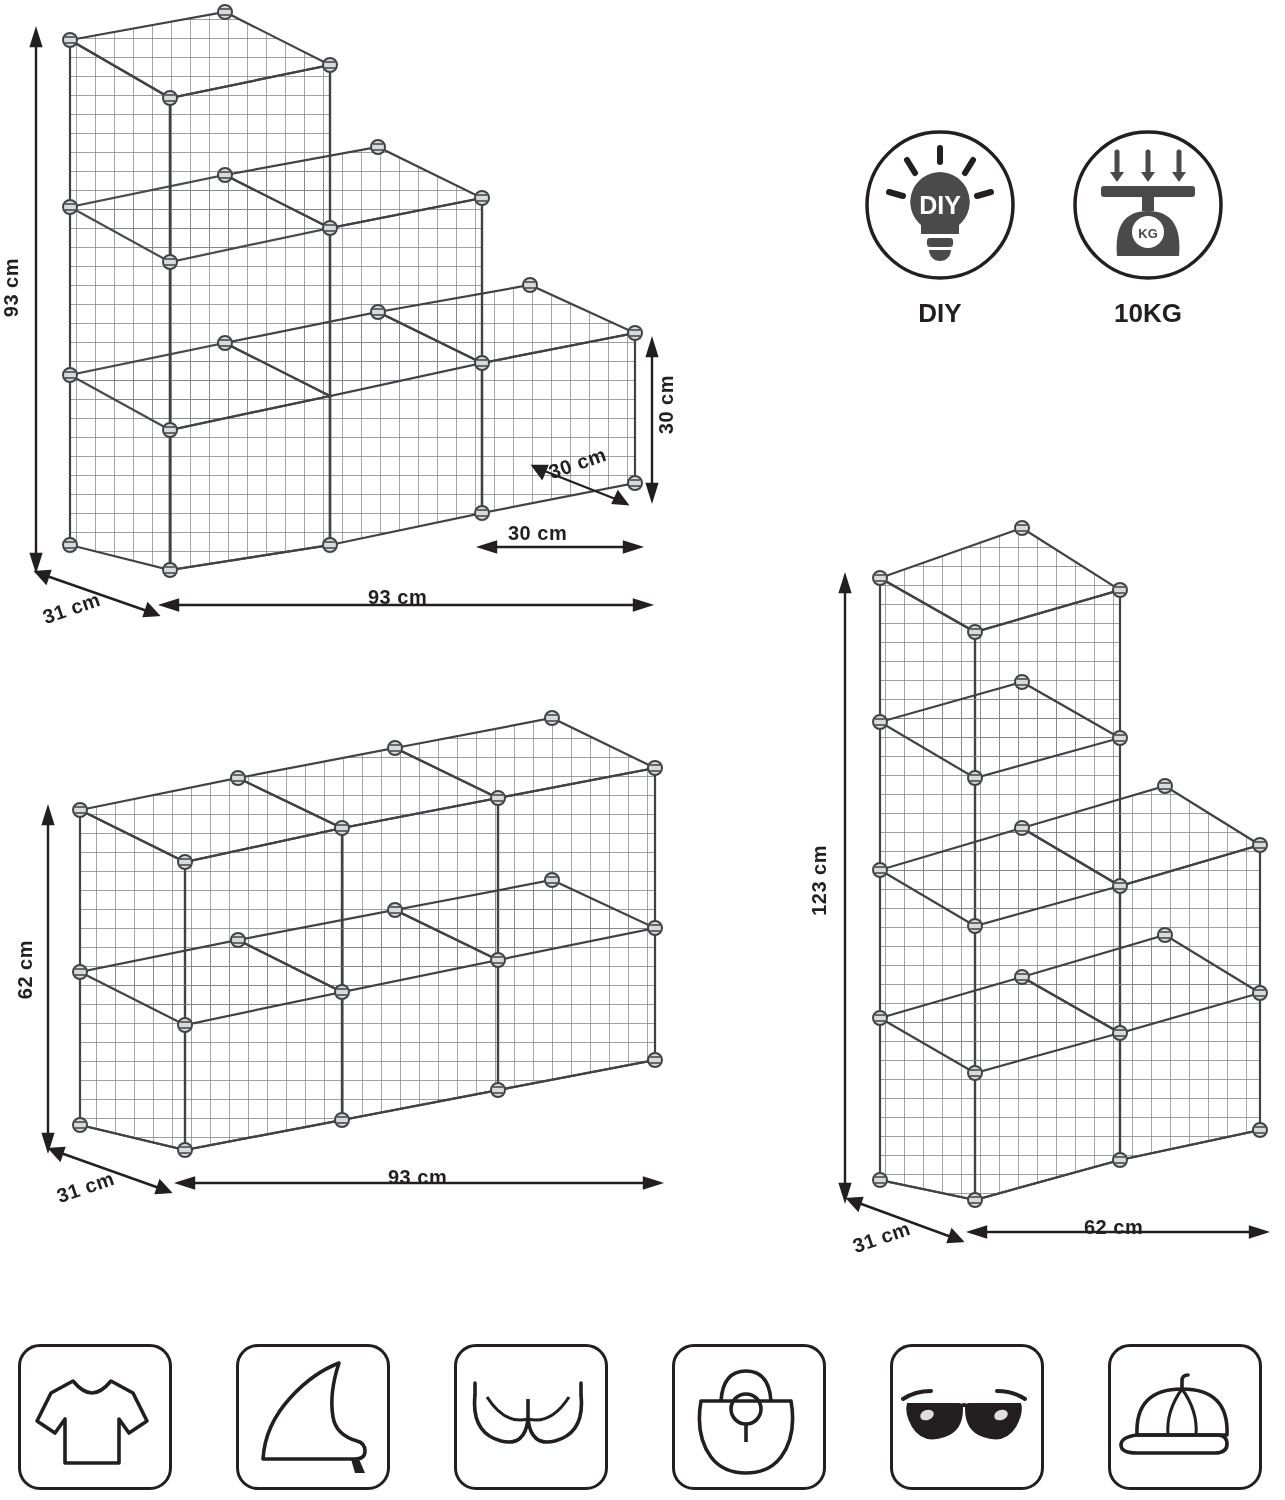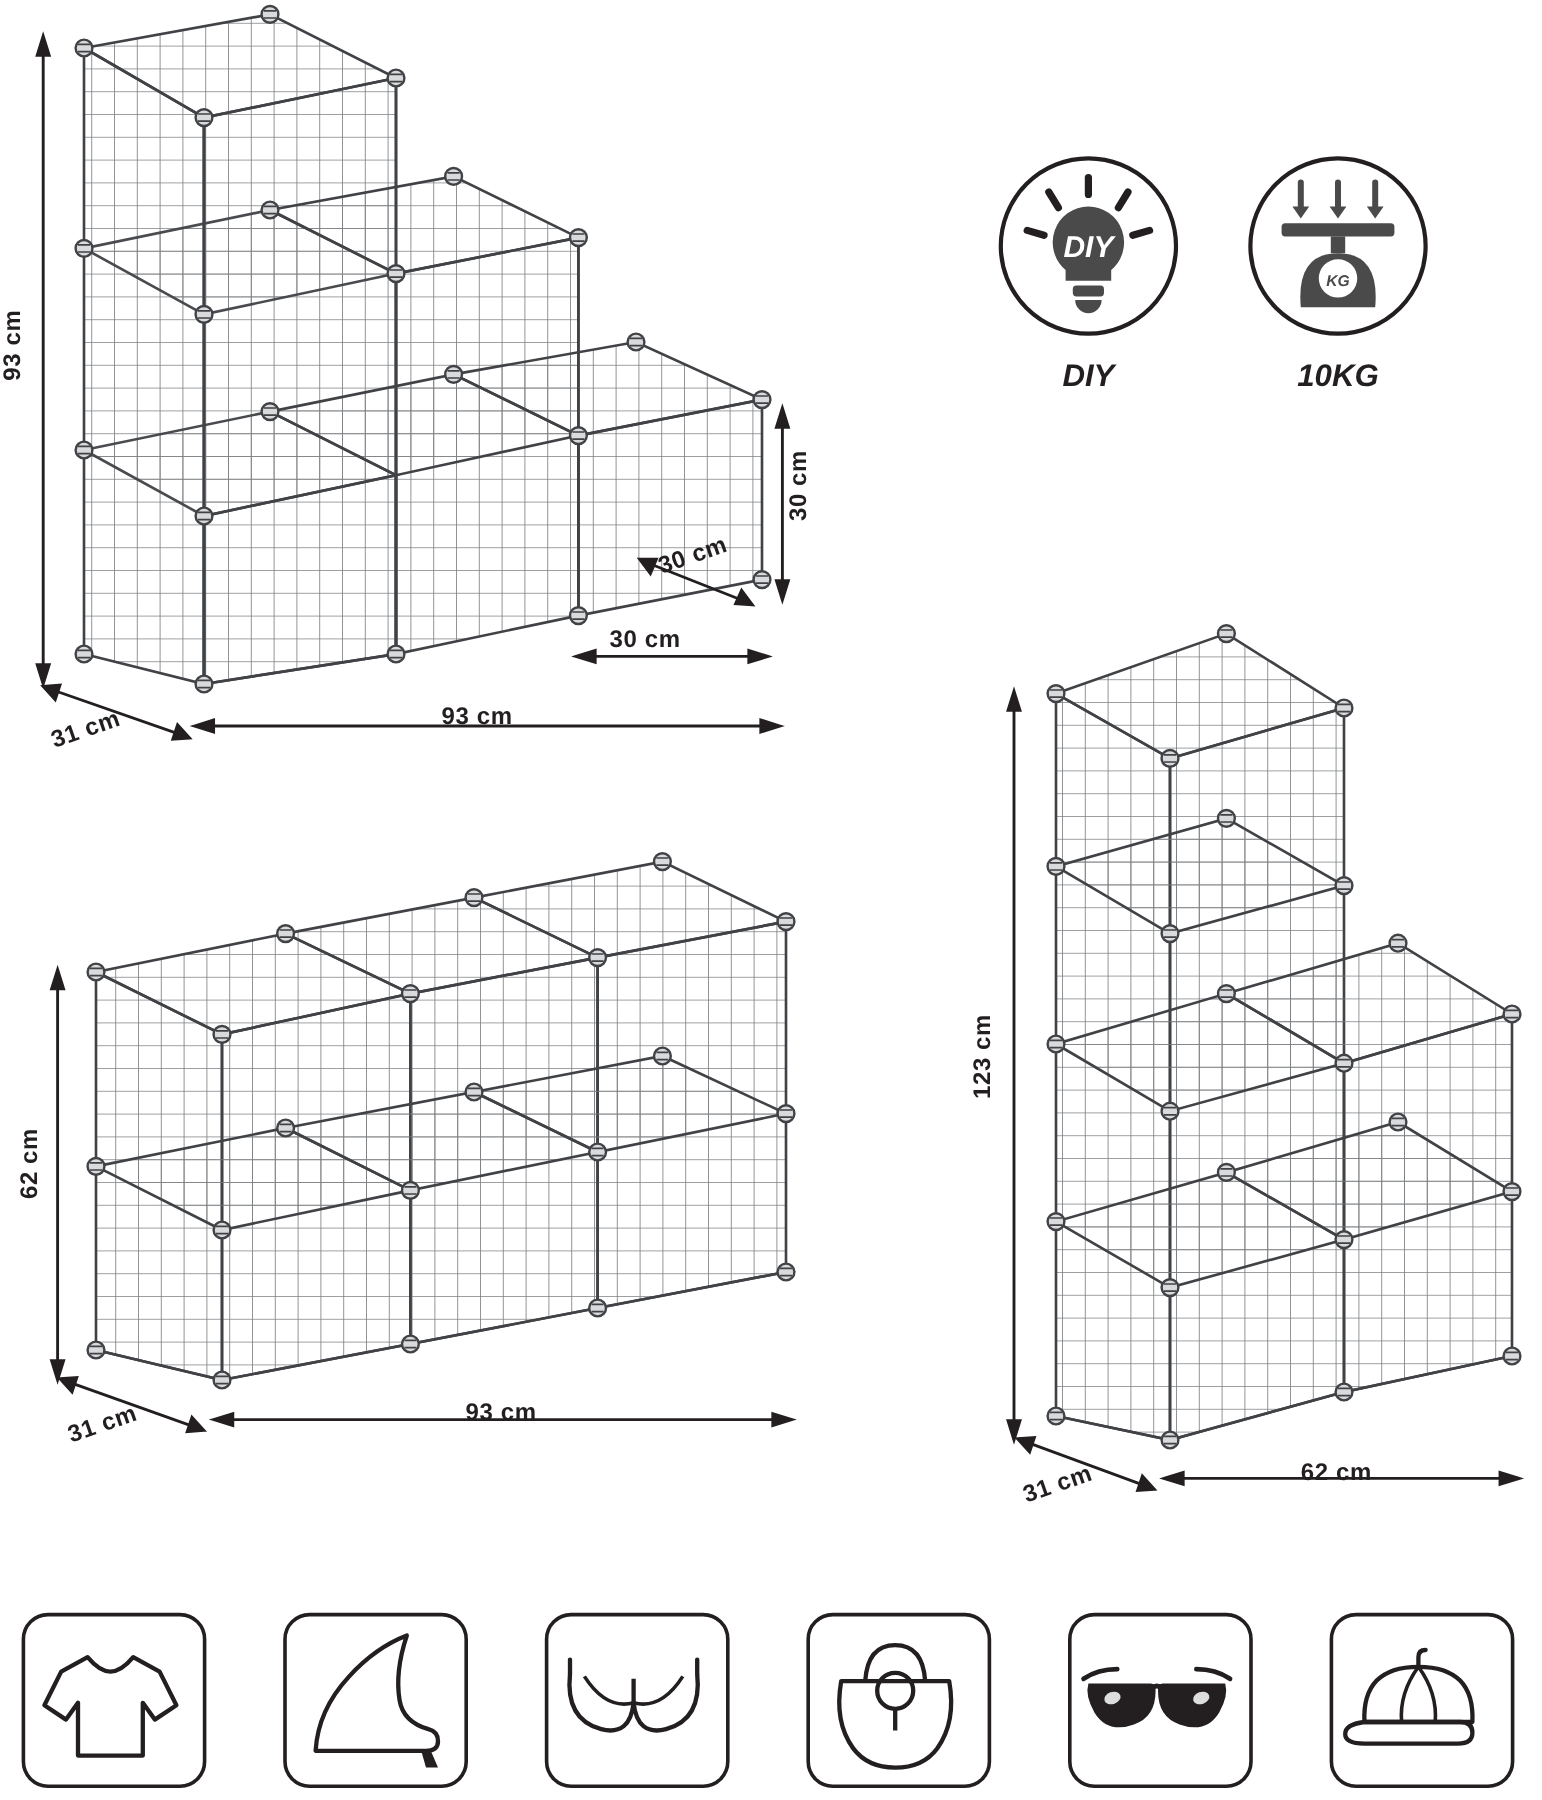--- a/index.html
+++ b/index.html
@@ -122,21 +122,21 @@
   </svg>
 
   <span class="dim-label vert" style="left:0px;top:258px;">93 cm</span>
   <span class="dim-label" style="left:42px;top:597px;transform:rotate(-19deg);">31 cm</span>
   <span class="dim-label" style="left:368px;top:586px;">93 cm</span>
   <span class="dim-label" style="left:508px;top:522px;">30 cm</span>
   <span class="dim-label" style="left:548px;top:452px;transform:rotate(-19deg);">30 cm</span>
   <span class="dim-label vert" style="left:655px;top:375px;">30 cm</span>
 </div>
 
-<div class="abs" style="left:822px;top:120px;width:380px;height:210px;font-style:italic;">
+<div class="abs" style="left:855px;top:120px;width:380px;height:210px;">
 
   <svg class="abs" style="left:0;top:0;" width="170" height="170" viewBox="0 0 170 170">
     <circle cx="85" cy="85" r="73" fill="none" stroke="#231f20" stroke-width="3.5"></circle>
     <g stroke="#231f20" stroke-width="6" stroke-linecap="round">
       <line x1="85" y1="28" x2="85" y2="42"></line>
       <line x1="52" y1="40" x2="60" y2="53"></line>
       <line x1="118" y1="40" x2="110" y2="53"></line>
       <line x1="34" y1="72" x2="48" y2="76"></line>
       <line x1="136" y1="72" x2="122" y2="76"></line>
     </g>

